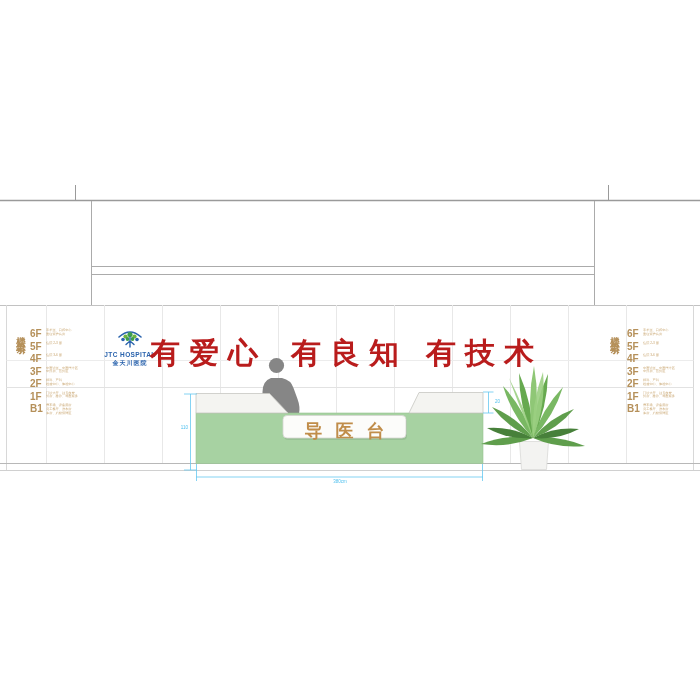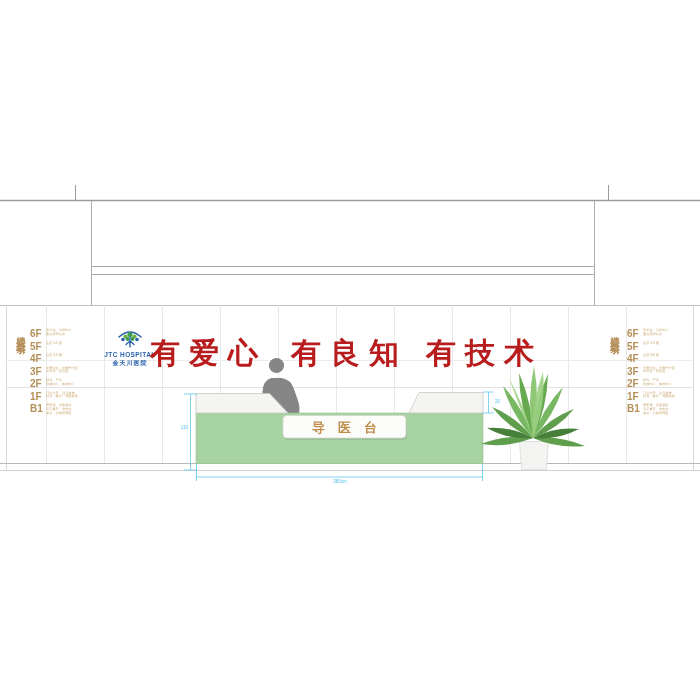--- a/index.html
+++ b/index.html
@@ -22,21 +22,21 @@
 
   
   .logo-en{font-size:6.5px;font-weight:700;color:#2a63ad;letter-spacing:0.4px;text-align:center;width:60px;}
   .logo-cn{font-size:6px;font-weight:700;color:#2a63ad;letter-spacing:1px;text-align:center;width:60px;}
 
   
   .slogan{font-family:"DejaVu Serif","Liberation Serif",serif;font-weight:700;
           font-size:30px;color:#b91c1c;letter-spacing:9px;transform:scaleY(0.98);}
 
   
-  .desk-sign{left:283px;top:419px;width:123px;text-align:center;font-size:13px;
+  .desk-sign{left:283px;top:419px;width:123px;text-align:center;font-size:18px;
              font-weight:700;color:#c08d4a;letter-spacing:13px;text-indent:13px;}
 
   
   .dim{font-size:4.5px;color:#4fc0ee;}
   .dim-w{width:40px;text-align:center;}
 </style>
 </head>
 <body>
 
 <div id="stage">

